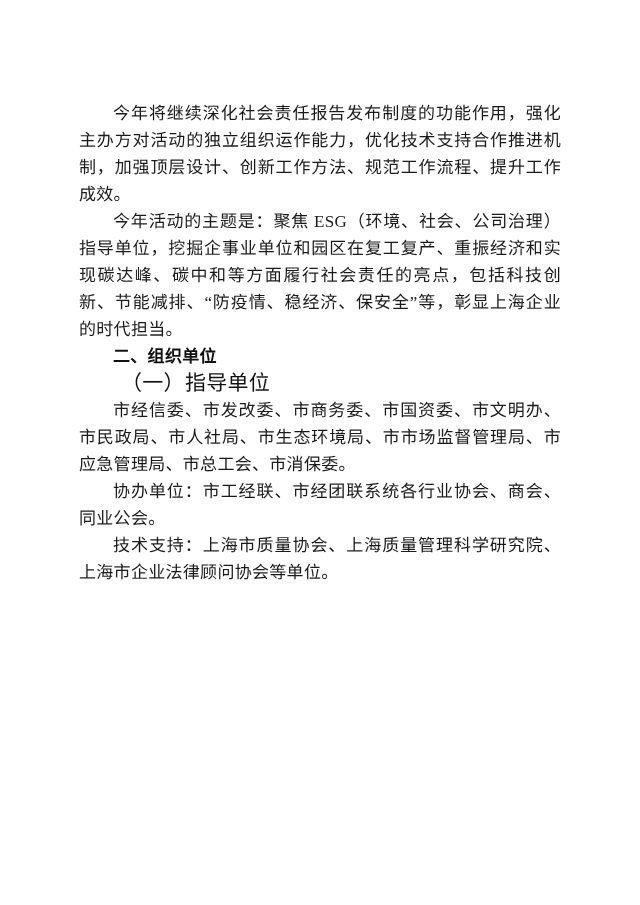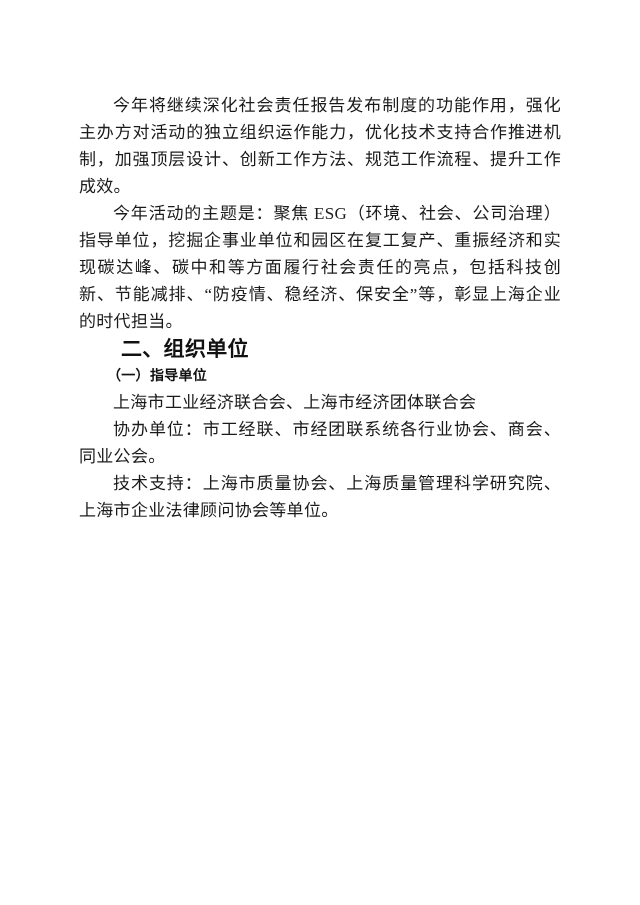--- a/index.html
+++ b/index.html
@@ -9,66 +9,66 @@
   body {
     background: #ffffff;
     font-family: "Liberation Serif", "DejaVu Serif", serif;
   }
   .page {
     position: relative;
     width: 640px;
     height: 789px;
     background: #ffffff;
     overflow: hidden;
-    margin: 8px auto;
+    margin: 16px auto;
   }
   .doc-content {
     position: absolute;
     top: 84px;
     left: 79px;
     width: 482px;
     color: #1a1a1a;
   }
   .para {
     margin: 0;
     font-size: 17px;
     line-height: 27px;
     text-align: justify;
     text-indent: 2em;
     letter-spacing: 0.3px;
     word-break: break-all;
     font-family: "Liberation Serif", "DejaVu Serif", serif;
   }
   .heading-main {
     margin: 0;
-    font-size: 21px;
+    font-size: 17px;
     line-height: 27px;
     font-weight: bold;
     text-indent: 2em;
     letter-spacing: 0.3px;
     color: #111111;
     font-family: "Liberation Sans", "DejaVu Sans", sans-serif;
   }
   .heading-sub {
     margin: 0;
-    font-size: 14px;
+    font-size: 21px;
     line-height: 27px;
-    font-weight: bold;
+    font-weight: normal;
     text-indent: 2em;
     letter-spacing: 0.3px;
     color: #111111;
     font-family: "Liberation Serif", "DejaVu Serif", serif;
   }
 </style>
 </head>
 <body>
 
 <div class="page">
   <div class="doc-content">
     <p class="para">今年将继续深化社会责任报告发布制度的功能作用，强化主办方对活动的独立组织运作能力，优化技术支持合作推进机制，加强顶层设计、创新工作方法、规范工作流程、提升工作成效。</p>
     <p class="para">今年活动的主题是：聚焦 ESG（环境、社会、公司治理）指导单位，挖掘企事业单位和园区在复工复产、重振经济和实现碳达峰、碳中和等方面履行社会责任的亮点，包括科技创新、节能减排、“防疫情、稳经济、保安全”等，彰显上海企业的时代担当。</p>
     <p class="heading-main">二、组织单位</p>
     <p class="heading-sub">（一）指导单位</p>
-    <p class="para">上海市工业经济联合会、上海市经济团体联合会</p>
+    <p class="para">市经信委、市发改委、市商务委、市国资委、市文明办、市民政局、市人社局、市生态环境局、市市场监督管理局、市应急管理局、市总工会、市消保委。</p>
     <p class="para">协办单位：市工经联、市经团联系统各行业协会、商会、同业公会。</p>
     <p class="para">技术支持：上海市质量协会、上海质量管理科学研究院、上海市企业法律顾问协会等单位。</p>
   </div>
 </div>
 
 </body></html>

